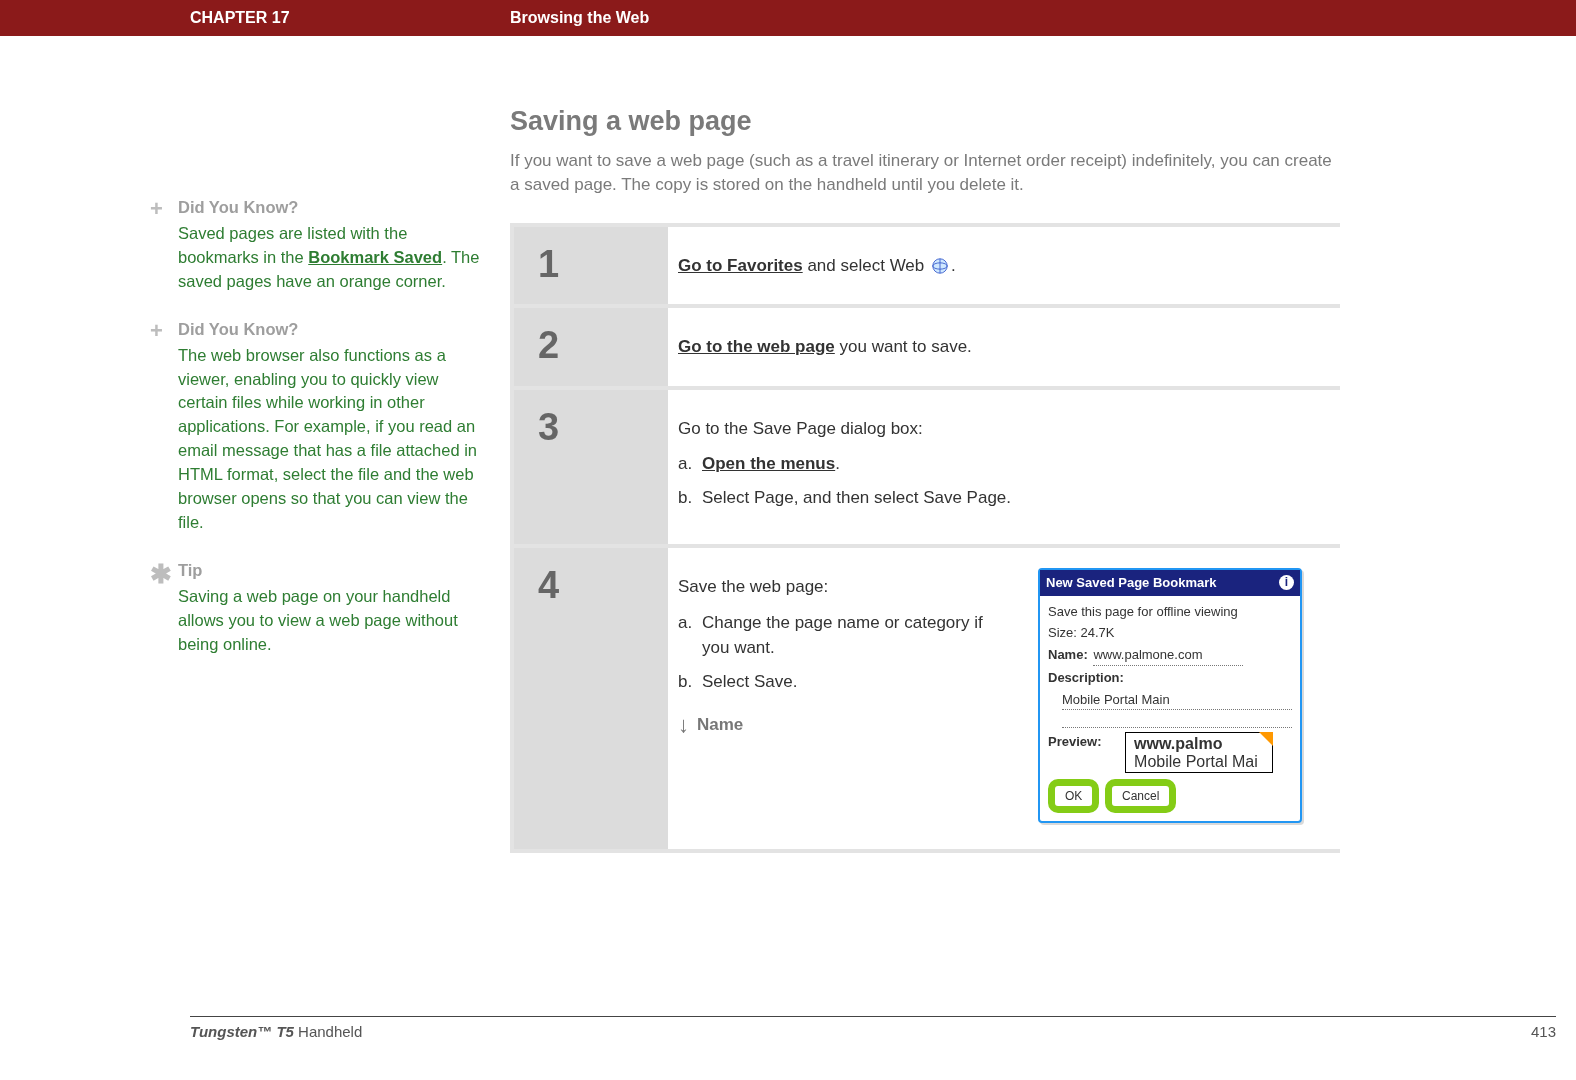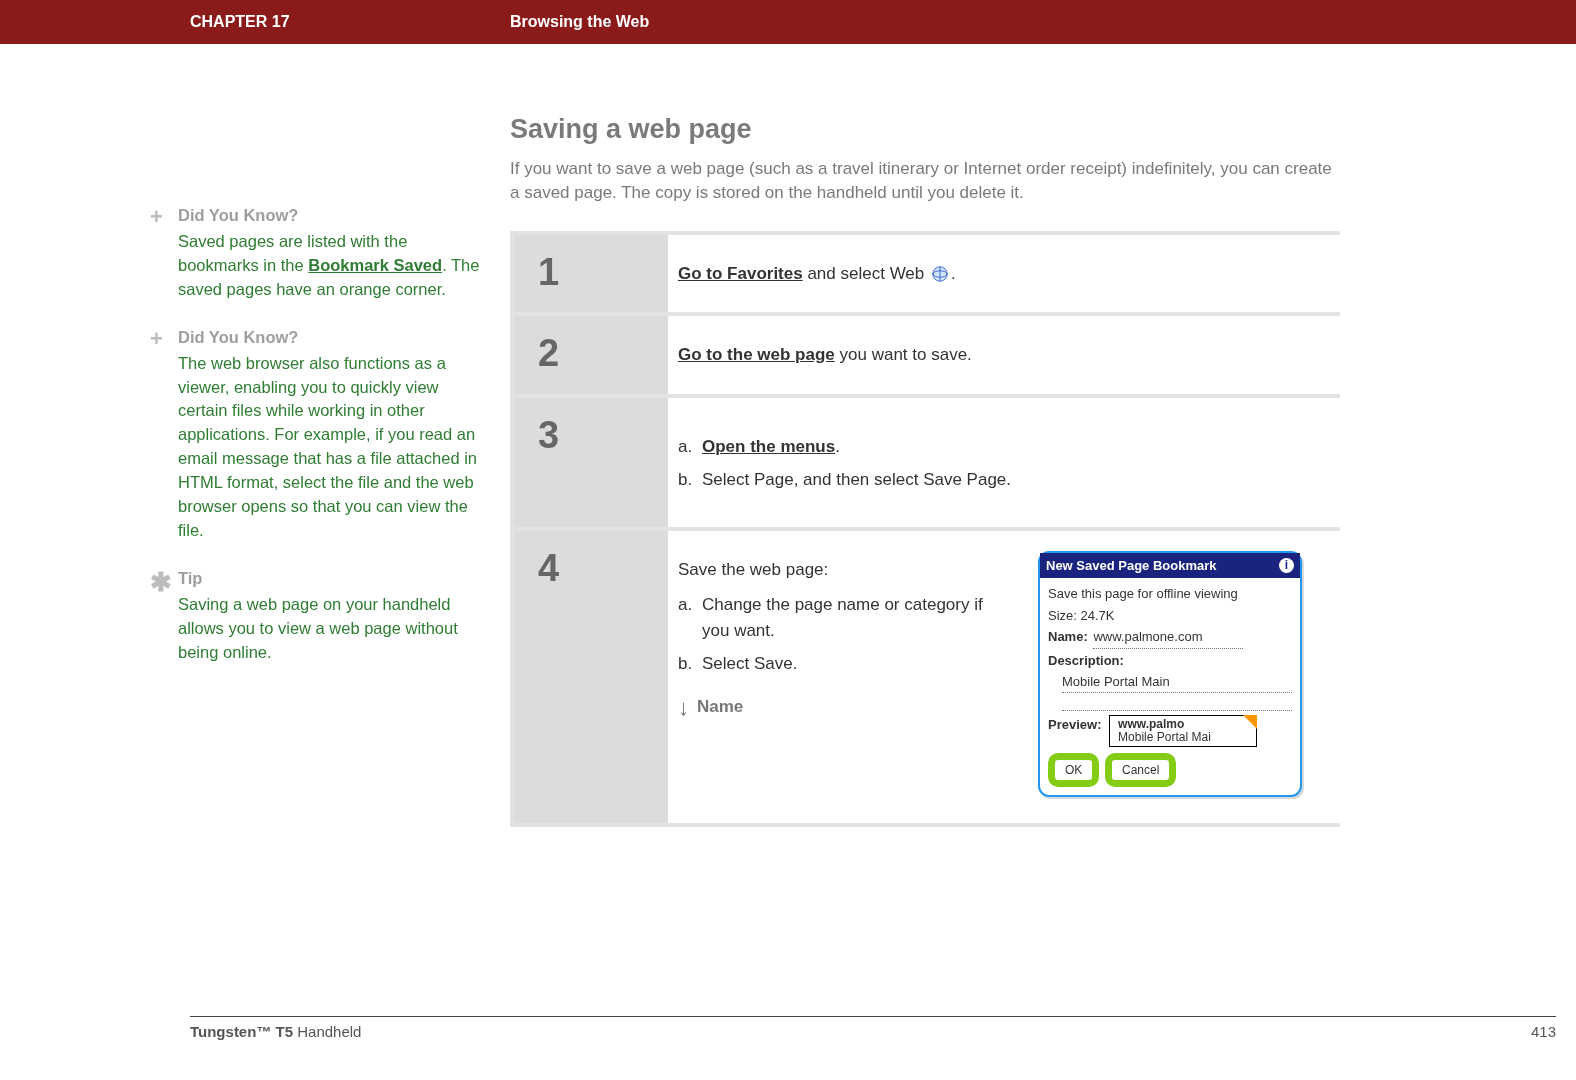--- a/index.html
+++ b/index.html
@@ -7,21 +7,21 @@
     font-family: Arial, Helvetica, sans-serif;
     background: #fff;
     color: #333;
     width: 1576px;
     height: 1080px;
     position: relative;
   }
   .header-bar {
     background: #8b1a1a;
     color: #fff;
-    height: 44px;
+    height: 36px;
     display: flex;
     align-items: center;
     padding-left: 190px;
     font-weight: bold;
     font-size: 16px;
   }
   .header-bar .chapter { width: 320px; }
   .header-bar .title { }
   .page-body {
     display: flex;
@@ -125,21 +125,21 @@
     width: 18px; height: 18px;
     vertical-align: middle;
     margin: 0 2px;
   }
   .step4-flex { display:flex; gap:30px; }
   .step4-text { width: 330px; }
 
   
   .dialog {
     border: 2px solid #2196f3;
-    border-radius: 11px;
+    border-radius: 4px;
     background: #fff;
     width: 260px;
     font-family: Arial, sans-serif;
     font-size: 13px;
     box-shadow: 2px 2px 0 rgba(0,0,0,0.15);
     margin-top: -6px;
   }
   .dialog-title {
     background: #1a237e;
     color: #fff;
@@ -163,22 +163,22 @@
   .desc-field {
     border-bottom: 1px dotted #777;
     display:block;
     margin: 2px 0 2px 14px;
     min-height: 15px;
   }
   .preview-box {
     border: 1px solid #000;
     display: inline-block;
     padding: 2px 8px;
-    margin-left: 4px;
-    font-size: 12px;
+    margin-left: 20px;
+    font-size: 16px;
     line-height: 1.1;
     position: relative;
     width: 130px;
     vertical-align: top;
   }
   .preview-corner {
     position: absolute;
     top: -1px; right: -1px;
     width: 0; height: 0;
     border-top: 14px solid #ff9800;
@@ -209,21 +209,21 @@
     bottom: 40px;
     left: 190px;
     right: 20px;
     border-top: 1px solid #444;
     padding-top: 6px;
     display: flex;
     justify-content: space-between;
     color: #555;
     font-size: 15px;
   }
-  .footer .prod b { font-weight: bold; }
+  .footer .prod b { font-weight: bold; font-style: italic; }
 </style>
 </head>
 <body>
 
 <div class="header-bar">
   <span class="chapter">CHAPTER 17</span>
   <span class="title">Browsing the Web</span>
 </div>
 
 <div class="page-body">
@@ -281,20 +281,21 @@
       <div class="step-row">
         <div class="step-num">2</div>
         <div class="step-content">
           <span class="u">Go to the web page</span><span> you want to save.</span>
         </div>
       </div>
 
       <div class="step-row">
         <div class="step-num">3</div>
         <div class="step-content">
+          <div>Go to the Save Page dialog box:</div>
           <div class="sub-list">
             <div class="sub-item">
                 <span class="sub-letter">a.</span>
                 <span><span class="u">Open the menus</span><span>.</span></span>
               </div>
             <div class="sub-item">
                 <span class="sub-letter">b.</span>
                 <span>Select Page, and then select Save Page.</span>
               </div>
           </div>

